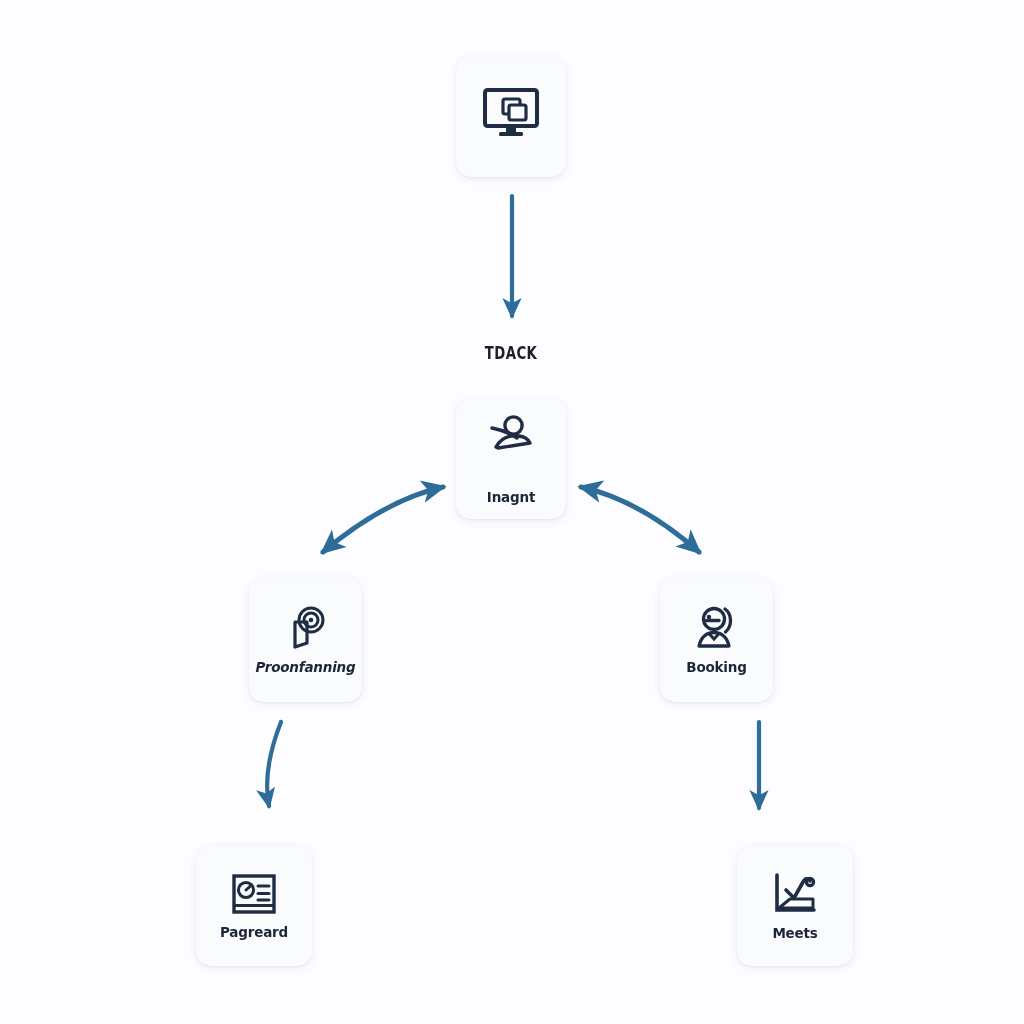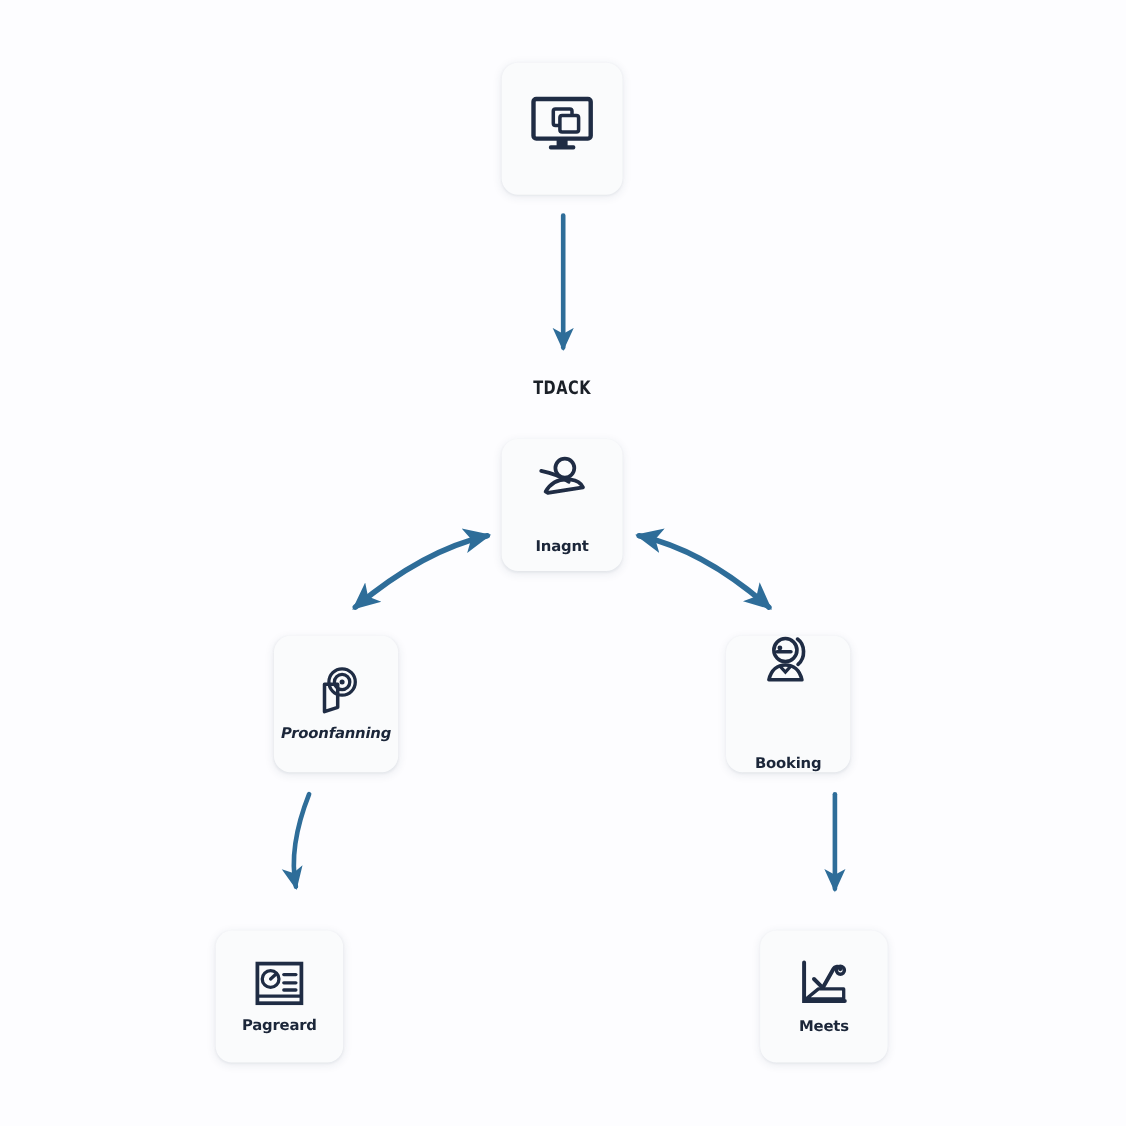--- a/index.html
+++ b/index.html
@@ -58,27 +58,27 @@
   #card-screen {
     left: 456px; top: 57px; width: 110px; height: 120px;
   }
   #card-agent {
     left: 456px; top: 399px; width: 110px; height: 120px; gap: 24px;
   }
   #card-processing {
     left: 249px; top: 578px; width: 113px; height: 124px; font-style: italic;
   }
   #card-booking {
-    left: 660px; top: 578px; width: 113px; height: 124px; justify-content: space-between;
+    left: 660px; top: 578px; width: 113px; height: 124px;
   }
   #card-dashboard {
     left: 196px; top: 846px; width: 116px; height: 120px;
   }
   #card-metrics {
-    left: 691px; top: 846px; width: 116px; height: 120px;
+    left: 737px; top: 846px; width: 116px; height: 120px;
   }
   .edge-caption {
     position: absolute;
     font-size: 17px;
     font-weight: 700;
     letter-spacing: 0.6px;
     color: #1b2028;
     font-family: "DejaVu Sans", sans-serif;
     transform: scaleX(0.78);
     transform-origin: center;

